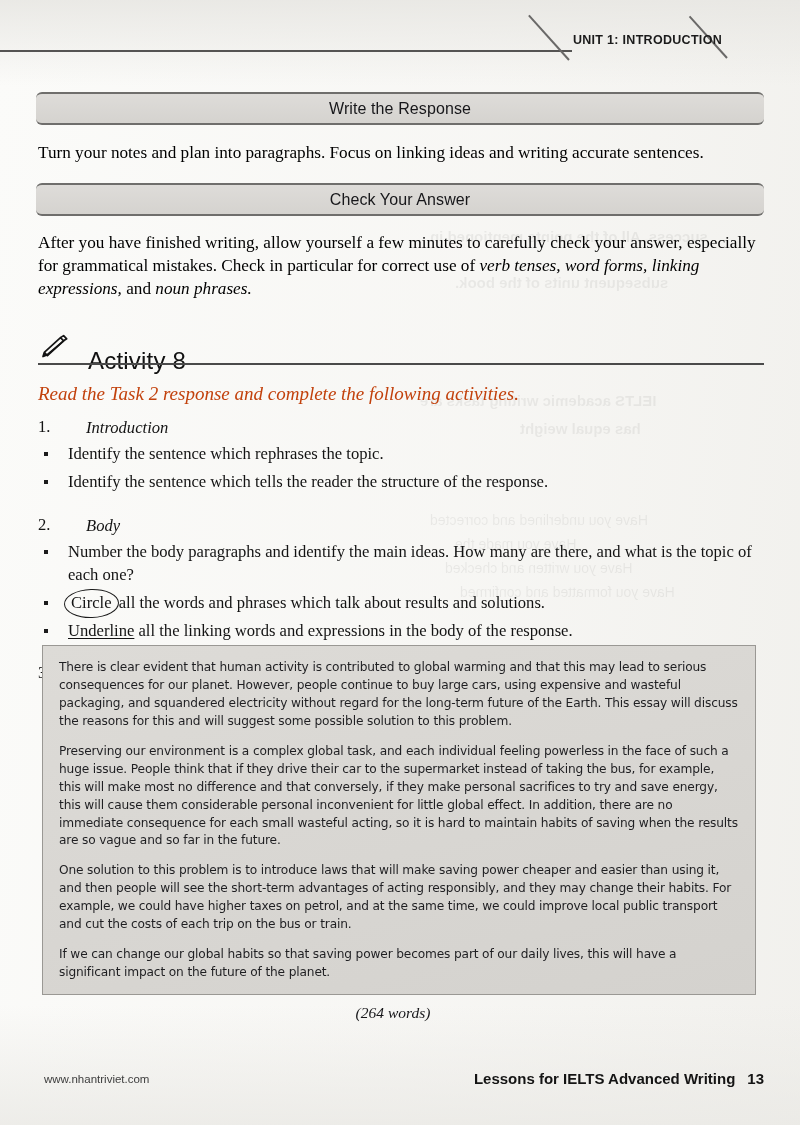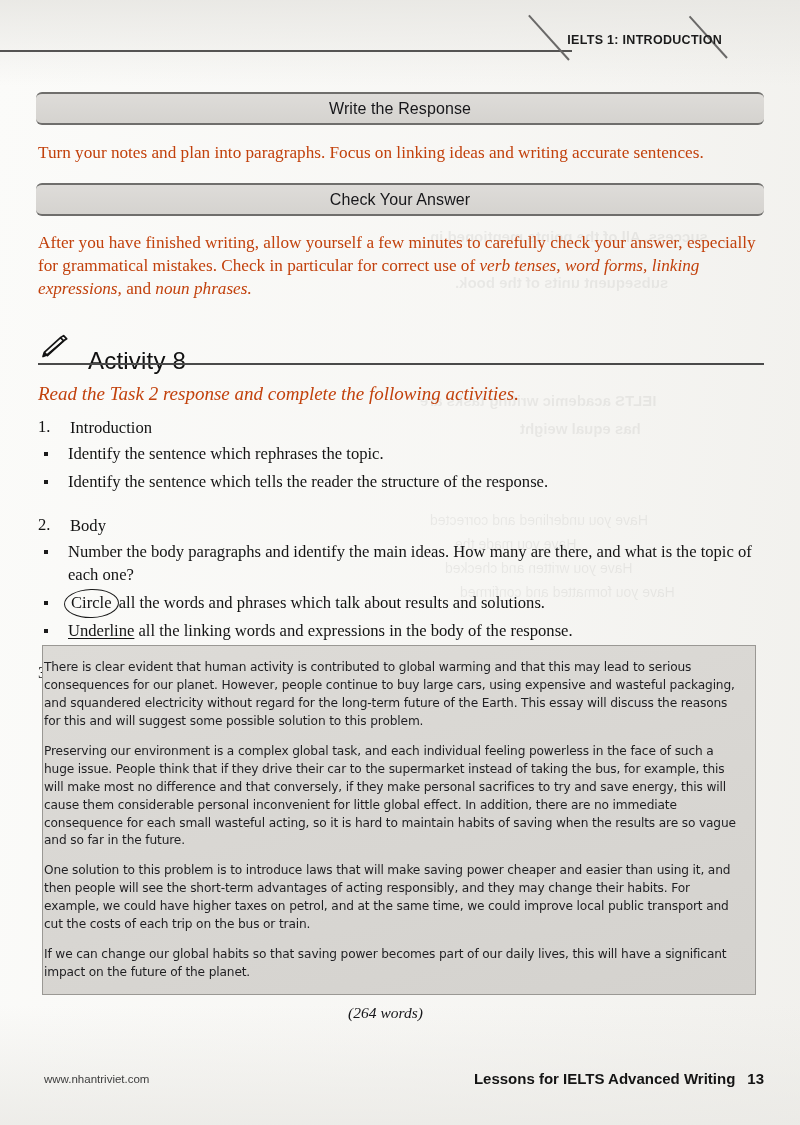--- a/index.html
+++ b/index.html
@@ -118,21 +118,21 @@
     font-family: "Liberation Sans", sans-serif;
     font-size: 16px;
     color: #17171a;
     letter-spacing: 0.1px;
   }
 
   .para {
     font-family: "Liberation Serif", serif;
     font-size: 17.2px;
     line-height: 1.33;
-    color: #c2410c;
+    color: #000000;
     text-align: left;
   }
   .para em { font-style: italic; }
 
   .block-write-desc { margin: 17px 0 18px 2px; }
   .block-check-desc { margin: 16px 0 0 2px; width: 724px; }
 
   
   .activity {
     position: relative;
@@ -181,25 +181,26 @@
   .onum {
     position: absolute;
     left: 2px;
     top: 0;
     width: 22px;
     font-family: "Liberation Serif", serif;
     font-size: 16.6px;
     color: #131313;
   }
   .otext {
-    margin-left: 34px;
+    margin-left: 50px;
     font-family: "Liberation Serif", serif;
     font-size: 16.6px;
     color: #131313;
     line-height: 1.3;
+    font-style: italic;
   }
   .blist { margin: 2px 0 0 0; padding: 0; list-style: none; }
   .blist > li {
     position: relative;
     padding-left: 32px;
     margin-top: 5px;
     font-family: "Liberation Serif", serif;
     font-size: 16.6px;
     line-height: 1.38;
     color: #131313;
@@ -235,21 +236,21 @@
   
   .response-box {
     position: absolute;
     left: 42px;
     top: 645px;
     width: 714px;
     height: 350px;
     background: linear-gradient(165deg, #dddbd7 0%, #d9d7d3 45%, #d4d2ce 100%);
     border: 1px solid #9a9894;
     box-sizing: border-box;
-    padding: 13px 16px 10px 1px;
+    padding: 13px 16px 10px 16px;
   }
   .essay-p {
     font-family: "DejaVu Sans", sans-serif;
     font-size: 12.2px;
     line-height: 1.47;
     color: #1f1f22;
     margin: 0 0 12px 0;
     letter-spacing: -0.15px;
     text-align: left;
   }
@@ -303,21 +304,21 @@
 <div class="ghost-bleed" style="left:520px; top:420px; font-size:15px; font-weight:bold;">has equal weight</div>
 <div class="ghost-bleed" style="left:430px; top:512px; font-size:14px;">Have you underlined and corrected</div>
 <div class="ghost-bleed" style="left:455px; top:536px; font-size:14px;">Have you made the</div>
 <div class="ghost-bleed" style="left:445px; top:560px; font-size:14px;">Have you written and checked</div>
 <div class="ghost-bleed" style="left:460px; top:584px; font-size:14px;">Have you formatted and confirmed</div>
 
 <div class="header">
   <div class="header-rule"></div>
   <div class="header-diag-1"></div>
   <div class="header-diag-2"></div>
-  <div class="unit-label">IELTS 1: INTRODUCTION</div>
+  <div class="unit-label">UNIT 1: INTRODUCTION</div>
 </div>
 
 <div class="content">
 
   <div class="banner">
     <span class="banner-text">Write the Response</span>
   </div>
 
   <p class="para block-write-desc">Turn your notes and plan into paragraphs. Focus on linking ideas and writing accurate sentences.</p>
 

